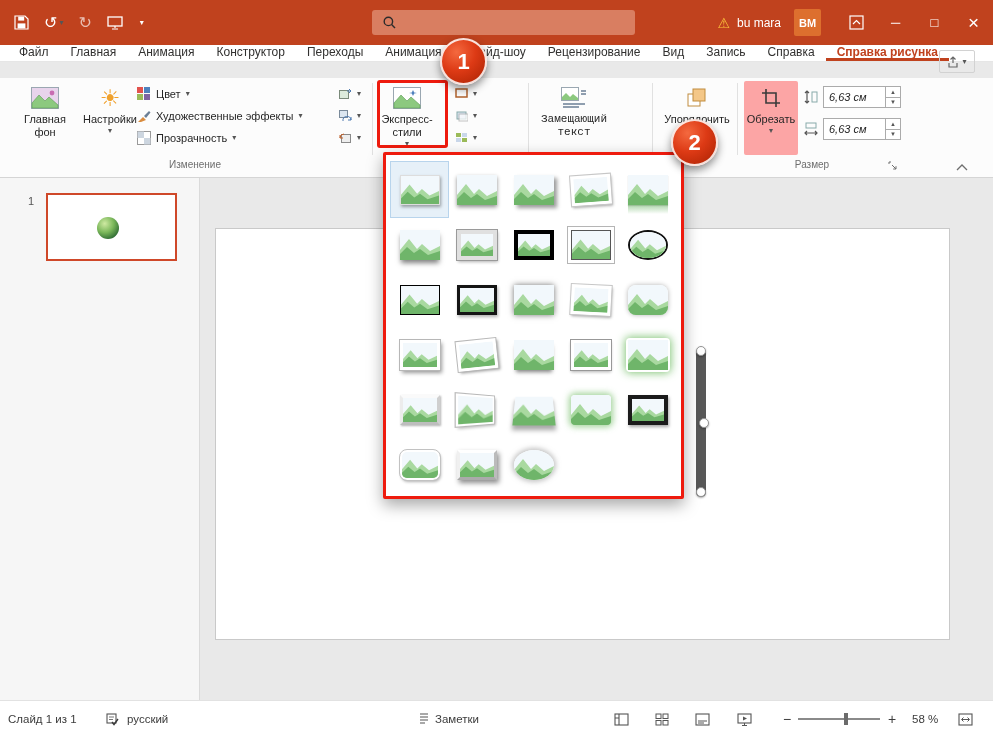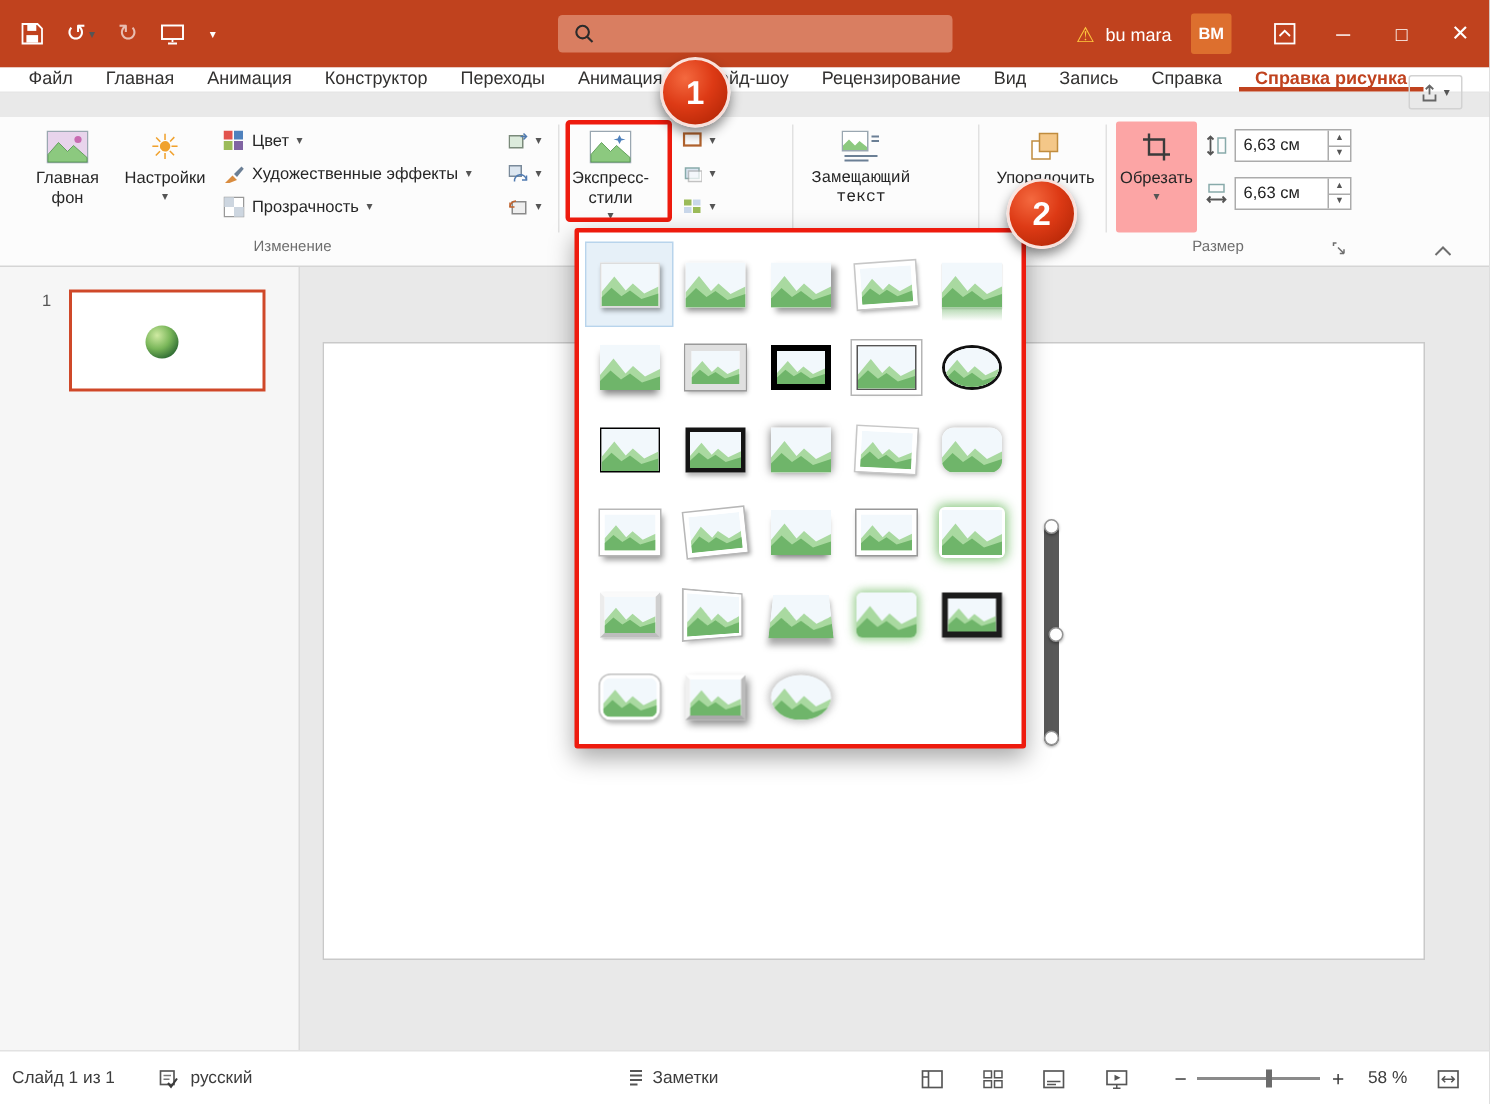--- a/index.html
+++ b/index.html
@@ -40,21 +40,21 @@
   .ribbon{position:absolute;top:78px;left:0;right:0;height:100px;background:#fcfcfc;border-bottom:1px solid #d5d5d5;}
   .bigbtn{position:absolute;top:3px;display:flex;flex-direction:column;align-items:center;gap:1px;
           font-size:11px;line-height:13px;text-align:center;color:#262626;border-radius:2px;padding-top:3px;}
   .bicon{height:28px;display:flex;align-items:center;justify-content:center;}
   .caret{font-size:8px;color:#555;line-height:8px;}
   .stack{position:absolute;top:5px;}
   .stack-row{height:22px;display:flex;align-items:center;gap:5px;font-size:11px;color:#262626;padding:0 3px;}
   .vsep{position:absolute;top:5px;height:72px;width:1px;background:#e1e1e1;}
   .grouplabel{position:absolute;top:81px;font-size:10px;color:#6e6e6e;text-align:center;}
   .crop-btn{background:#fca5a5;}
-  .spinrow{position:absolute;display:flex;align-items:center;gap:5px;}
+  .spinrow{position:absolute;display:flex;align-items:center;gap:5px;font-style:italic;}
   .spinfield{width:78px;height:22px;background:#fff;border:1px solid #ababab;display:flex;align-items:stretch;}
   .spinval{flex:1;display:flex;align-items:center;padding-left:5px;font-size:11px;color:#222;}
   .spincol{width:15px;border-left:1px solid #ababab;display:flex;flex-direction:column;}
   .spincol span{flex:1;display:flex;align-items:center;justify-content:center;font-size:6px;color:#555;}
   .spincol span:first-child{border-bottom:1px solid #ababab;}
 
   
   .slidepanel{position:absolute;left:0;top:178px;width:200px;bottom:36px;background:#f6f6f6;border-right:1px solid #dadada;}
   .slide-num{position:absolute;left:28px;top:17px;font-size:11px;color:#555;}
   .thumb{position:absolute;left:46px;top:15px;width:131px;height:68px;background:#fff;border:2px solid #cf4829;}
@@ -208,21 +208,21 @@
       </span>
       <span class="cap">Главная фон</span>
     </div>
 
     <div class="bigbtn" style="left:82px;width:56px;">
       <span class="bicon" style="font-size:23px;color:#f0a12d;">☀</span>
       <span class="cap">Настройки</span>
       <span class="caret">▾</span>
     </div>
 
-    <div class="stack" style="left:146px;text-align:right;">
+    <div class="stack" style="left:134px;text-align:right;">
       <div class="stack-row">
         <svg width="14" height="14">
             <rect width="6" height="6" fill="#e2534d"></rect>
             <rect x="7" width="6" height="6" fill="#4f81bd"></rect>
             <rect y="7" width="6" height="6" fill="#9bbb59"></rect>
             <rect x="7" y="7" width="6" height="6" fill="#8064a2"></rect>
           </svg>
         <span>Цвет</span>
         <span class="caret">▾</span>
       </div>

